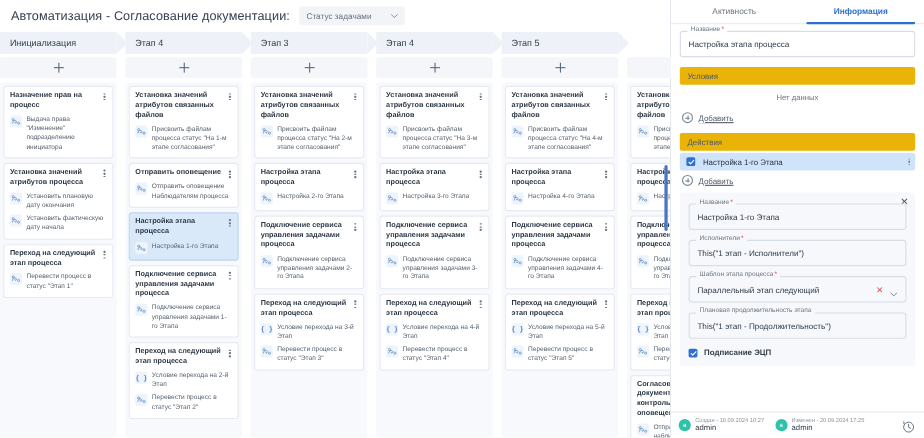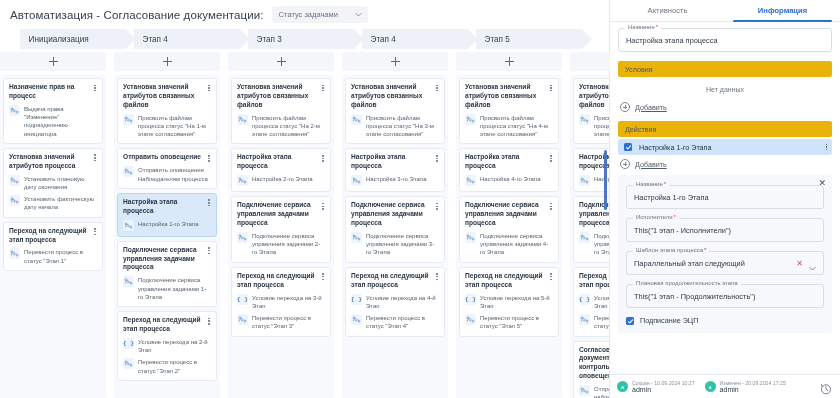--- a/index.html
+++ b/index.html
@@ -20,21 +20,21 @@
                   background: #fff; flex: none; }
   .board-title { font-size: 11.5px; color: #374151; white-space: nowrap; letter-spacing: .1px; }
   .status-select { height: 17px; min-width: 96px; background: #f2f4f8; border-radius: 3px;
                    display: flex; align-items: center; justify-content: space-between;
                    padding: 0 5px 0 7px; gap: 8px; cursor: pointer; }
   .status-select .lbl { font-size: 7.5px; color: #6b7280; white-space: nowrap; }
   .chev { width: 9px; height: 9px; flex: none; }
   .chev svg { display: block; }
 
   
-  .stages { display: flex; height: 20px; flex: none; padding-left: 0; justify-content: center; }
+  .stages { display: flex; height: 20px; flex: none; padding-left: 0; }
   .stage-tab { position: relative; height: 20px; background: #eef2f8; margin-right: 8px;
                flex: 0 0 106px; display: flex; align-items: center; padding-left: 9px; }
   .stage-tab:first-child { flex-basis: 106px; }
   .stage-tab .nm { font-size: 8.2px; color: #32404f; white-space: nowrap; }
   .stage-tab::after { content: ""; position: absolute; right: -10px; top: 0;
                       border-top: 10px solid transparent; border-bottom: 10px solid transparent;
                       border-left: 10px solid #eef2f8; }
 
   
   .addrow { display: flex; height: 19px; flex: none; margin-top: 3px; }
@@ -111,21 +111,21 @@
   .cb svg { display: block; }
   .action-row .t { font-size: 7.2px; color: #283340; }
   .action-row .kb { position: absolute; right: 5px; display: flex; flex-direction: column;
                     gap: 1.2px; align-items: center; }
   .action-row .kb i { width: 1.5px; height: 1.5px; border-radius: 50%; background: #44505e; }
 
   .subform { background: #f6f8fb; border-radius: 3px; padding: 10px 8px 8px 8px; position: relative; }
   .subform .xclose { position: absolute; right: 6px; top: 3px; font-size: 9px; color: #4a5561; cursor: pointer; }
   .subform .field { background: #f6f8fb; margin-bottom: 9px; }
   .subform .field .flab { background: #f6f8fb; }
-  .chkline { display: flex; align-items: flex-end; gap: 6px; padding-top: 1px; cursor: pointer; }
+  .chkline { display: flex; align-items: flex-end; gap: 6px; padding-top: 1px; cursor: pointer; font-weight: bold; }
   .chkline .t { font-size: 7.2px; color: #333d4a; }
 
   .panel-footer { flex: none; height: 24px; border-top: 1px solid #e7eaf0; display: flex;
                   align-items: center; padding: 0 7px; gap: 10px; position: relative; }
   .meta { display: flex; align-items: center; gap: 4px; }
   .avatar { width: 11px; height: 11px; border-radius: 50%; background: #2fc2a8; flex: none;
             display: flex; align-items: center; justify-content: center; }
   .avatar span { font-size: 5.5px; color: #fff; }
   .meta .lines { display: flex; flex-direction: column; }
   .meta .l1 { font-size: 5.2px; color: #8b939e; white-space: nowrap; }

